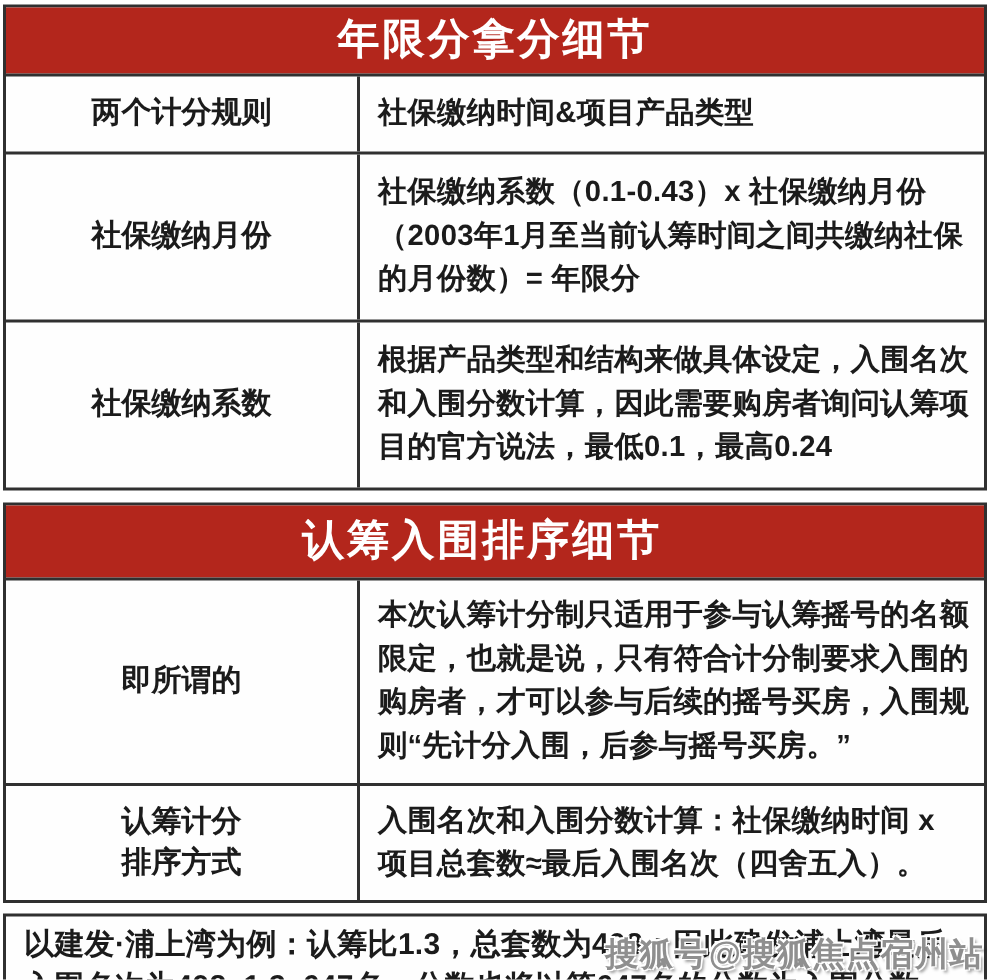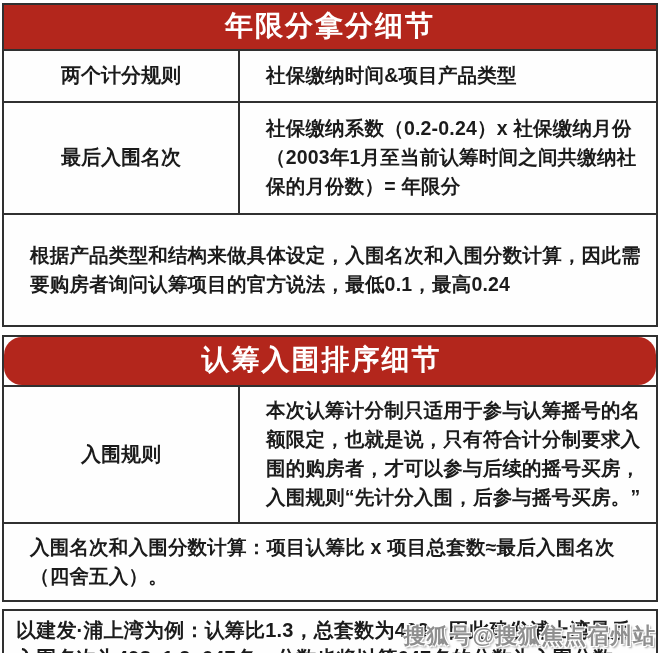--- a/index.html
+++ b/index.html
@@ -30,21 +30,21 @@
   .tbl-1 { margin-bottom: 8px; }
   .tbl-header {
     background: #B3261C;
     color: #ffffff;
     text-align: center;
     font-size: 28px;
     letter-spacing: 2px;
     padding: 6px 0 7px 0;
     line-height: 1.1;
   }
-  .tbl-2 .tbl-header { padding: 8px 17px 9px 0; border-radius: 18px; }
+  .tbl-2 .tbl-header { padding: 8px 17px 9px 0; }
   .row {
     display: flex;
     border-top: 2px solid #303030;
   }
   .cell-label {
     box-sizing: border-box;
     width: 236px;
     flex: 0 0 236px;
     border-right: 2px solid #303030;
     display: flex;
@@ -56,21 +56,21 @@
     white-space: pre-line;
     padding: 6px 8px;
   }
   .cell-content {
     box-sizing: border-box;
     flex: 1 1 auto;
     display: flex;
     align-items: center;
     font-size: 19.5px;
     line-height: 1.5;
-    padding: 9px 10px 9px 26px;
+    padding: 9px 10px 9px 12px;
     letter-spacing: 0.2px;
   }
   .row-h-sm  { min-height: 50px; }
   .row-h-md  { min-height: 110px; }
   .row-h-lg  { min-height: 116px; }
   .row-h-xs  { min-height: 70px; }
   .note-box {
     box-sizing: border-box;
     border: 2px solid #303030;
     margin-top: 7px;
@@ -103,39 +103,42 @@
 
   <div class="tbl tbl-1">
     <div class="tbl-header">年限分拿分细节</div>
 
     <div class="row row-h-sm">
       <div class="cell-label">两个计分规则</div>
       <div class="cell-content">社保缴纳时间&amp;项目产品类型</div>
     </div>
 
     <div class="row row-h-md">
-      <div class="cell-label">最后入围名次</div>
-      <div class="cell-content">社保缴纳系数（0.2-0.24）x 社保缴纳月份（2003年1月至当前认筹时间之间共缴纳社保的月份数）= 年限分</div>
+      <div class="cell-label">社保缴纳月份</div>
+      <div class="cell-content">社保缴纳系数（0.1-0.43）x 社保缴纳月份（2003年1月至当前认筹时间之间共缴纳社保的月份数）= 年限分</div>
     </div>
 
     <div class="row row-h-md">
+      <div class="cell-label">社保缴纳系数</div>
       <div class="cell-content">根据产品类型和结构来做具体设定，入围名次和入围分数计算，因此需要购房者询问认筹项目的官方说法，最低0.1，最高0.24</div>
     </div>
   </div>
 
   <div class="tbl tbl-2">
     <div class="tbl-header">认筹入围排序细节</div>
 
     <div class="row row-h-lg">
-      <div class="cell-label">入围规则</div>
+      <div class="cell-label">即所谓的</div>
       <div class="cell-content">本次认筹计分制只适用于参与认筹摇号的名额限定，也就是说，只有符合计分制要求入围的购房者，才可以参与后续的摇号买房，入围规则“先计分入围，后参与摇号买房。”</div>
     </div>
 
     <div class="row row-h-xs">
-      <div class="cell-content">入围名次和入围分数计算：项目认筹比 x 项目总套数≈最后入围名次（四舍五入）。</div>
+      <div class="cell-label">认筹计分
+排序方式</div>
+      <div class="cell-content">入围名次和入围分数计算：社保缴纳时间 x 项目总套数≈最后入围名次（四舍五入）。</div>
     </div>
   </div>
 
   <div class="note-box">以建发·浦上湾为例：认筹比1.3，总套数为498；因此建发浦上湾最后入围名次为498x1.3≈647名，分数也将以第647名的分数为入围分数线。</div>
 
   <div class="watermark">搜狐号@搜狐焦点宿州站</div>
 
 </div>
 
 </body></html>

